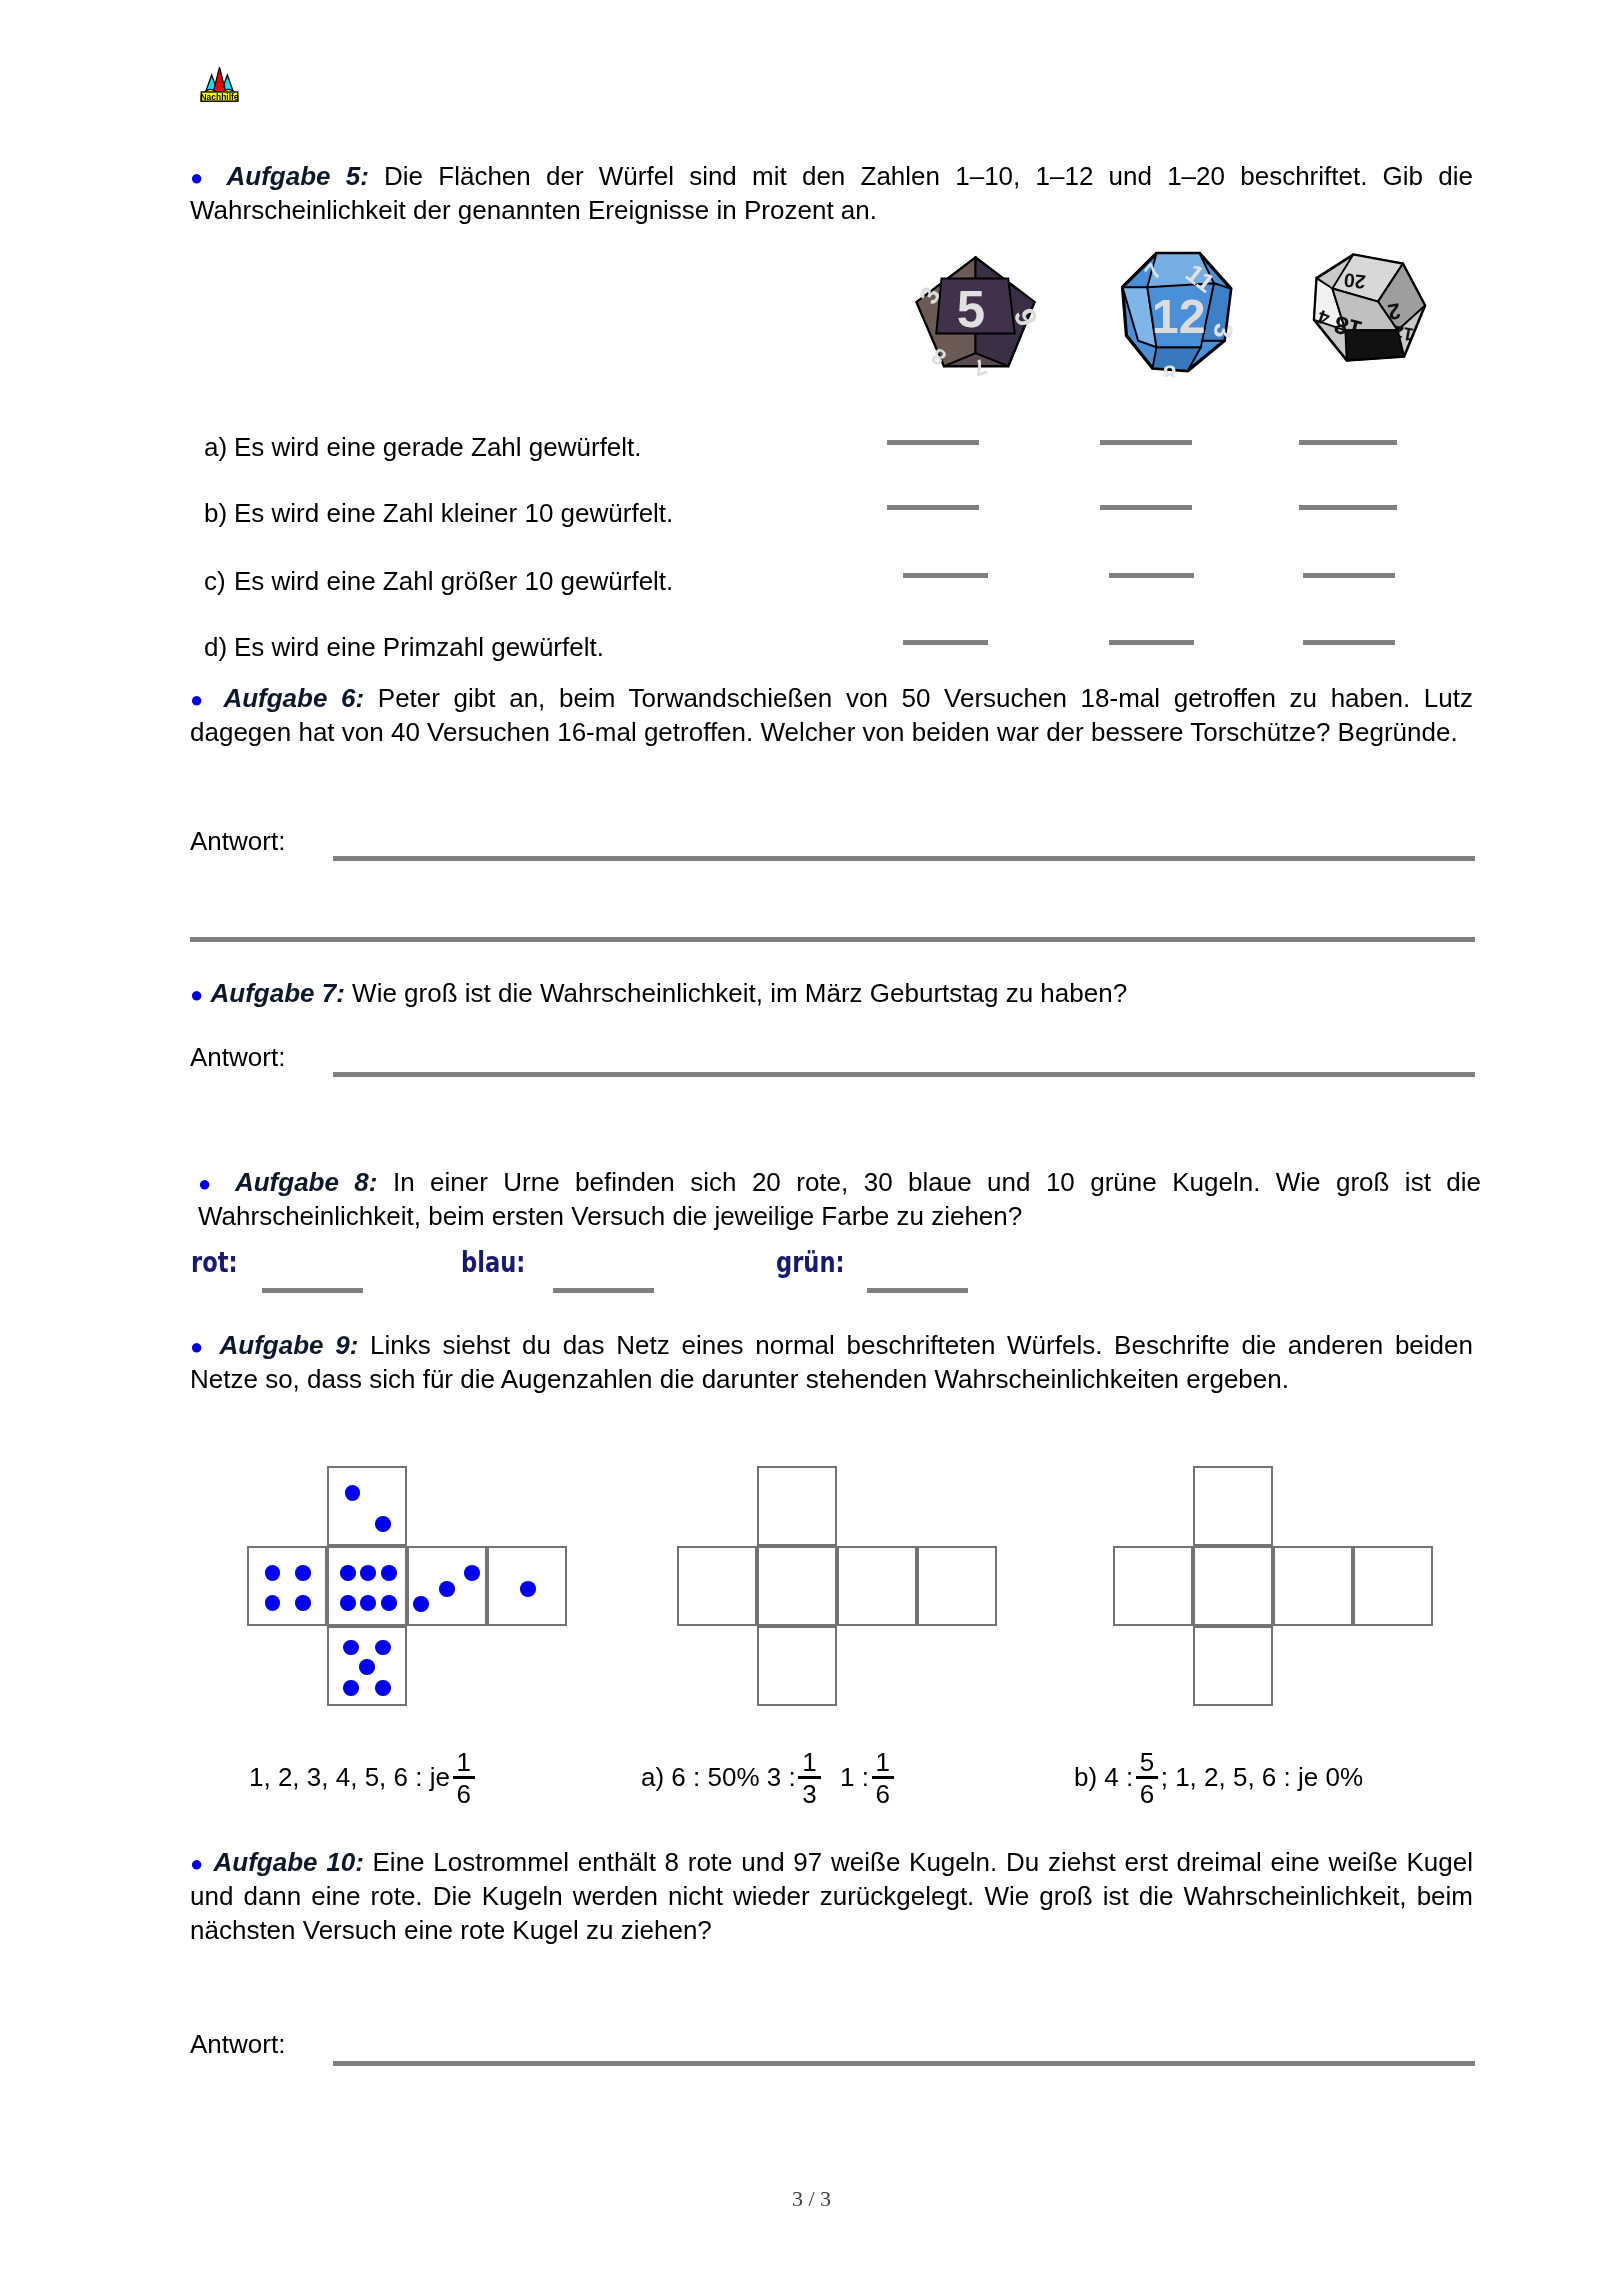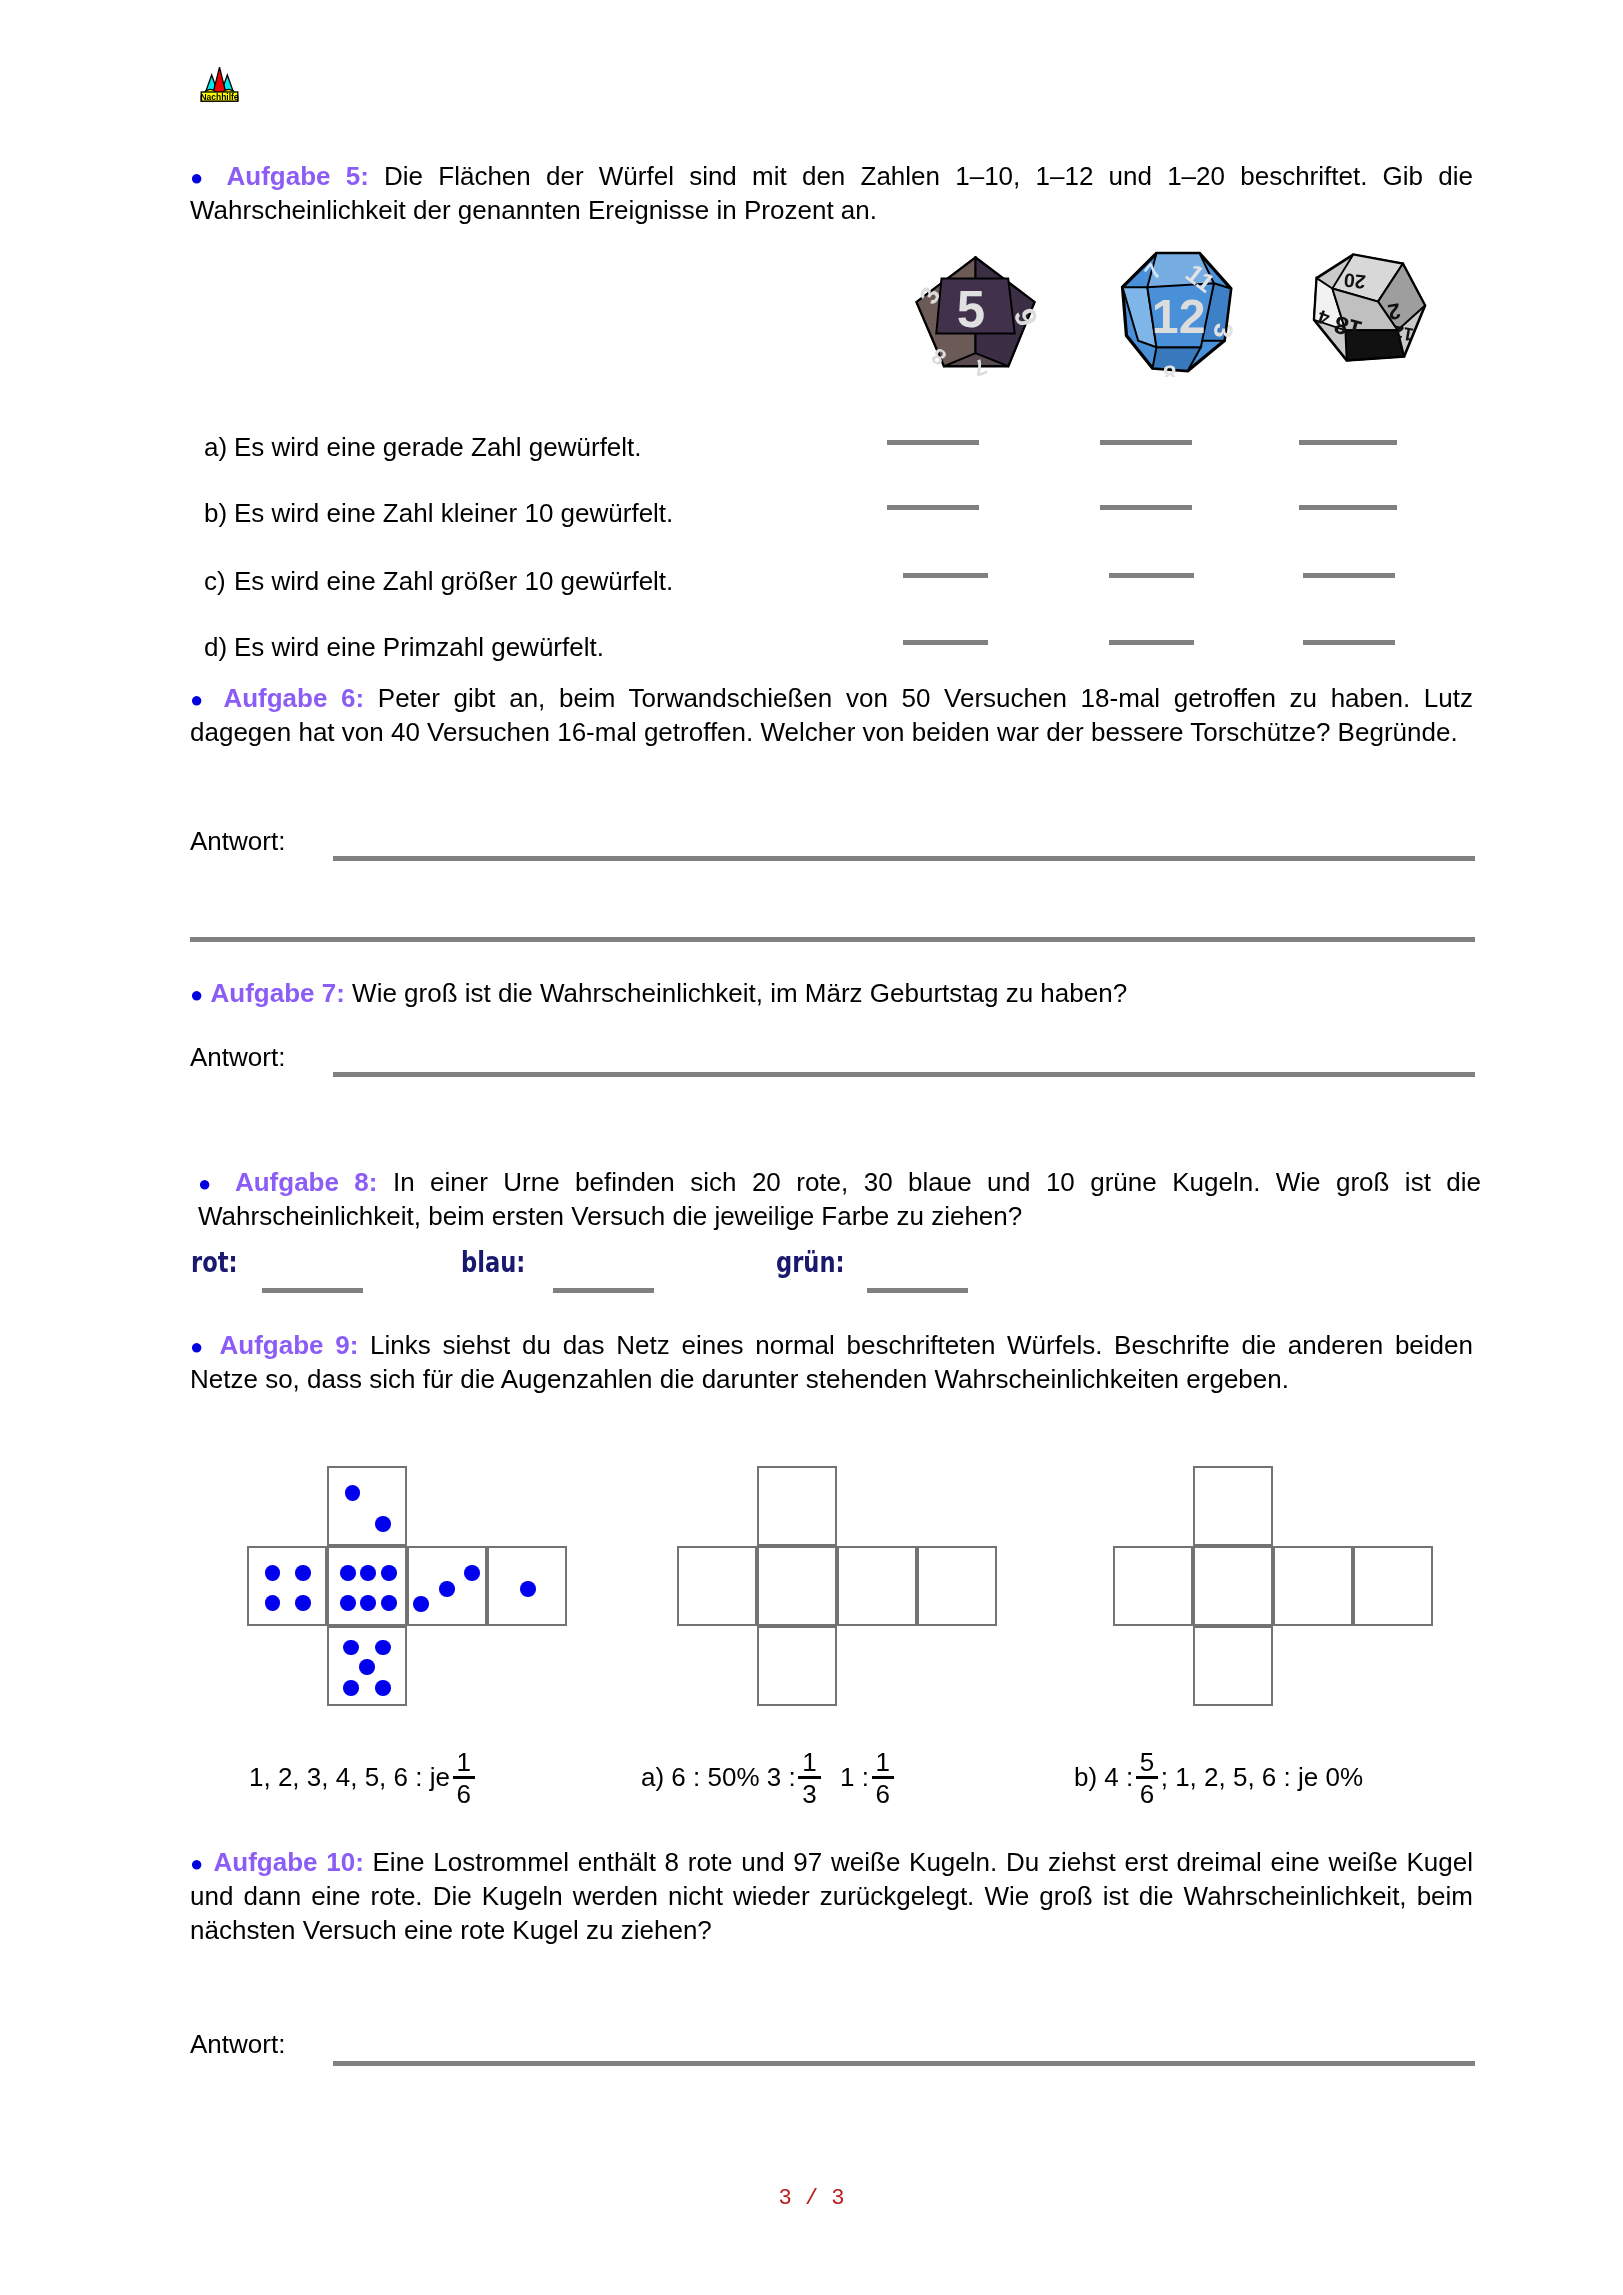--- a/index.html
+++ b/index.html
@@ -24,21 +24,21 @@
   .para {
     position:absolute;
     font-size:26px; line-height:1.30;
     font-stretch:condensed;
     text-align:justify;
     font-family:"Liberation Sans Narrow","Liberation Sans",sans-serif;
   }
   .para.nojust { text-align:left; }
   .bullet { color:#0000e0; font-weight:bold; }
   .bullet .dot { font-size:22px; }
-  .blue-label { color:#8b5cf6; font-weight:bold; }
+  .blue-label { color:#0f172a; font-weight:bold;font-style:italic; }
 
   .item {
     position:absolute; font-size:26px;
     font-family:"Liberation Sans Narrow","Liberation Sans",sans-serif;
     white-space:nowrap;
     margin-top:25px;
   }
   .item .mark { display:inline-block; width:30px; }
 
   .rule { position:absolute; background:#808080; height:4.6px; }
@@ -69,21 +69,21 @@
   }
   .frac { display:inline-flex; flex-direction:column; align-items:center;
           vertical-align:middle; margin:0 2.6px; line-height:1; }
   .frac .num { padding:0 3.9px 1.3px; }
   .frac .bar { width:100%; height:2.6px; background:#000; }
   .frac .den { padding:2px 3.9px 0; }
 
   
   .footer {
     position:absolute; left:0; right:0; top:2186px; text-align:center;
-    font-family:Liberation Mono, monospace; font-size:22px; color:#b91c1c;
+    font-family:Liberation Serif, serif; font-size:22px; color:#404040;
   }
 </style>
 </head>
 <body>
 
 <div class="page">
 
   <div class="header">
     <div class="logo">
       <svg width="47" height="41" viewBox="0 0 72 62">

